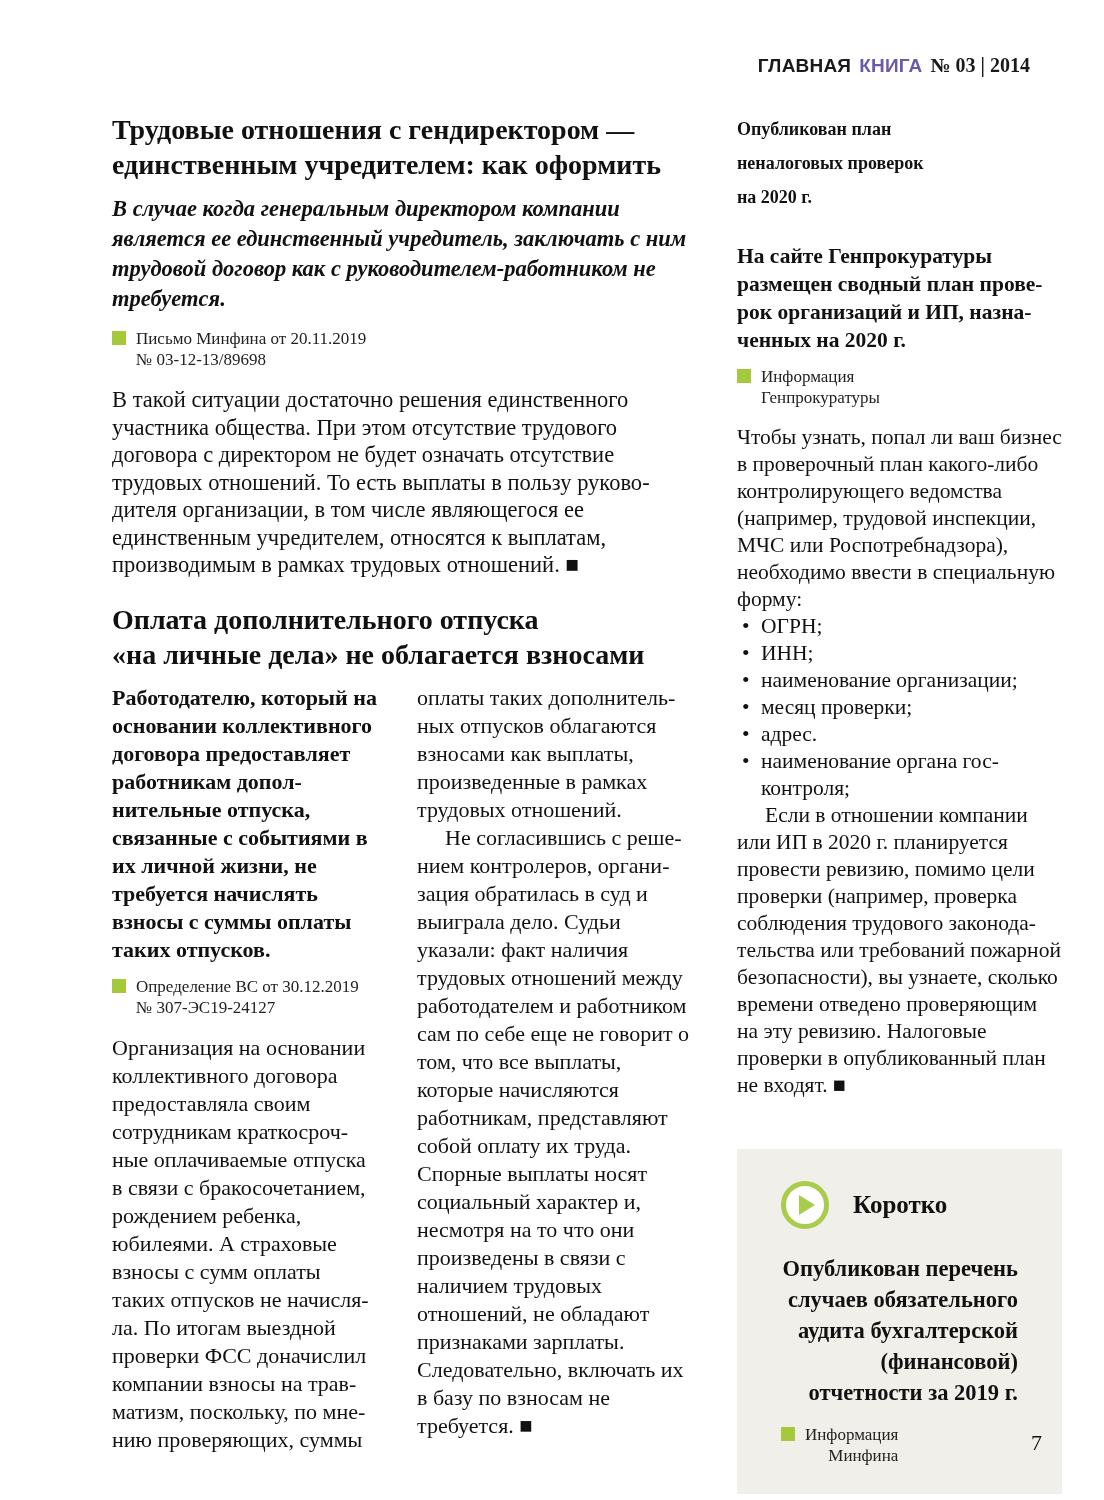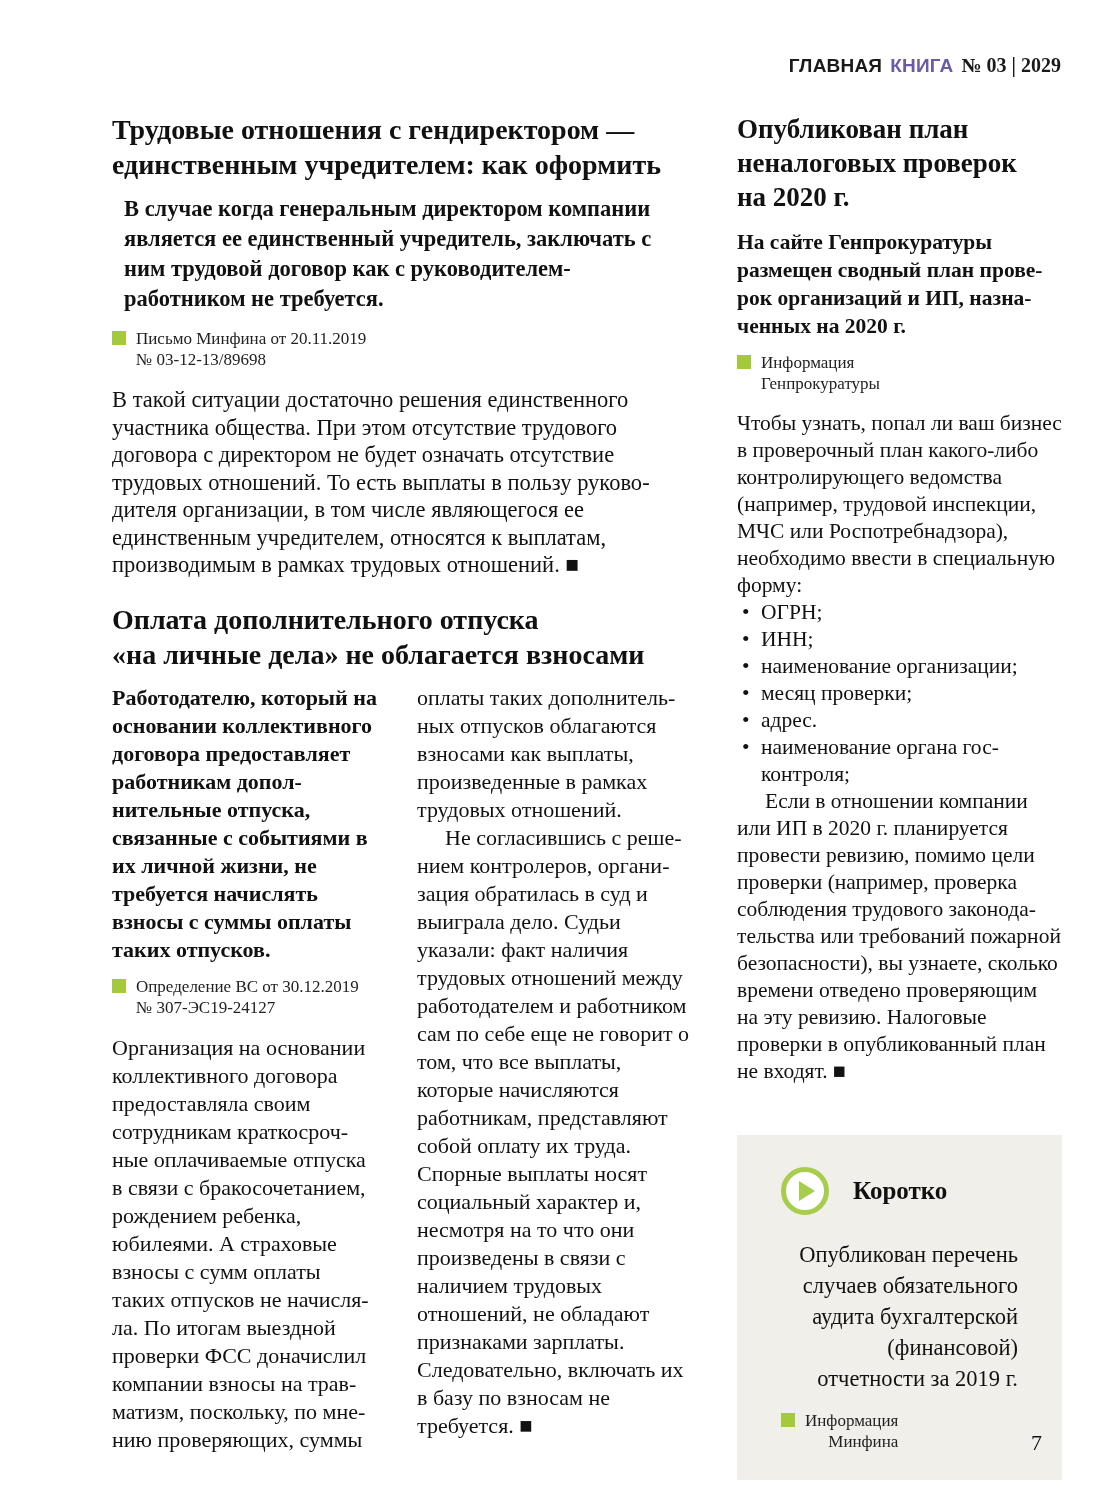--- a/index.html
+++ b/index.html
@@ -3,34 +3,34 @@
 <meta charset="utf-8">
 <style>
   html,body { margin:0; padding:0; background:#ffffff; }
   .page {
     position:relative; width:1104px; height:1500px; background:#ffffff;
     font-family:"Liberation Serif","DejaVu Serif",serif; color:#111111;
     overflow:hidden; margin:0 auto;
   }
 
   
-  .masthead { position:absolute; top:54px; right:43px; display:flex; align-items:baseline; gap:8px; }
+  .masthead { position:absolute; top:54px; right:74px; display:flex; align-items:baseline; gap:8px; }
   .brand { font-family:"Liberation Sans","DejaVu Sans",sans-serif; font-weight:bold; font-size:19px; letter-spacing:0.2px; }
   .brand-black { color:#1a1a1a; }
   .brand-purple { color:#6b5ba7; }
   .issue { font-size:20px; font-weight:bold; color:#1a1a1a; }
 
   
   .content { position:absolute; left:112px; top:112px; width:950px; display:grid; grid-template-columns:580px 325px; column-gap:45px; }
 
   h1 { margin:0; font-weight:bold; white-space:pre-line; }
   .h-main { font-size:28px; line-height:35px; margin-bottom:12px; }
-  .h-right { font-size:27px; line-height:34px; margin-bottom:14px; }
+  .h-right { font-size:18px; line-height:34px; margin-bottom:28px; }
 
-  .lead-main { font-size:22.5px; line-height:30px; font-weight:bold; margin:0 12px 14px; }
+  .lead-main { font-size:22.5px; line-height:30px; font-weight:bold; margin:0 0 14px;font-style:italic; }
   .lead-2 { font-size:22px; line-height:28px; font-weight:bold; margin:0 0 12px; }
   .lead-right { font-size:21.5px; line-height:28px; font-weight:bold; margin:0 0 12px; }
 
   .source { display:flex; gap:10px; margin:0 0 16px; align-items:flex-start;font-family:Liberation Serif, serif; }
   .sq { width:14px; height:14px; background:#a5c93d; flex:none; margin-top:3px; }
   .src-text { font-size:17px; line-height:21px; white-space:pre-line; color:#222; }
 
   .body-main { font-size:22.5px; line-height:27.5px; margin:0; }
   .body-2 { font-size:22px; line-height:28px; margin:0; }
   .body-right { font-size:21.5px; line-height:27px; margin:0; }
@@ -43,34 +43,34 @@
   ul.bullets { list-style:none; margin:0; padding:0; }
   .bullets li { font-size:21.5px; line-height:27px; padding-left:24px; position:relative; hyphens:manual; }
   .bullets li::before { content:"\2022"; position:absolute; left:5px; top:0; }
 
   .shortly { margin-top:50px; background:#f1efe9; padding:32px 44px 28px;text-align:right; }
   .shortly-head { display:flex; align-items:center; gap:24px; margin-bottom:24px; }
   .play { width:38px; height:38px; border:5px solid #a8cc4c; border-radius:50%; background:#ffffff;
           display:flex; align-items:center; justify-content:center; flex:none; }
   .tri { width:0; height:0; border-left:16px solid #a8cc4c; border-top:10px solid transparent; border-bottom:10px solid transparent; margin-left:4px; }
   .shortly-label { font-size:25px; font-weight:bold; }
-  .shortly-text { font-size:22.5px; line-height:31px; font-weight:normal; margin:0 0 16px; }
+  .shortly-text { font-size:22.5px; line-height:31px; font-weight:bold; margin:0 0 16px; }
   .shortly .source { margin-bottom:0; }
 
   .page-number { position:absolute; right:62px; bottom:44px; font-size:22px; color:#111; }
 </style>
 </head>
 <body>
 
 <div class="page">
 
   <div class="masthead">
     <span class="brand brand-black">ГЛАВНАЯ</span>
     <span class="brand brand-purple">КНИГА</span>
-    <span class="issue">№ 03 | 2029</span>
+    <span class="issue">№ 03 | 2014</span>
   </div>
 
   <div class="content">
 
     <div class="col-left">
 
       <article>
         <h1 class="h-main">Трудовые отношения с гендиректором —
 единственным учредителем: как оформить</h1>
         <p class="lead-main">В случае когда генеральным директором компании является ее единственный учредитель, заключать с ним трудовой договор как с руководителем-работником не требуется.</p>

